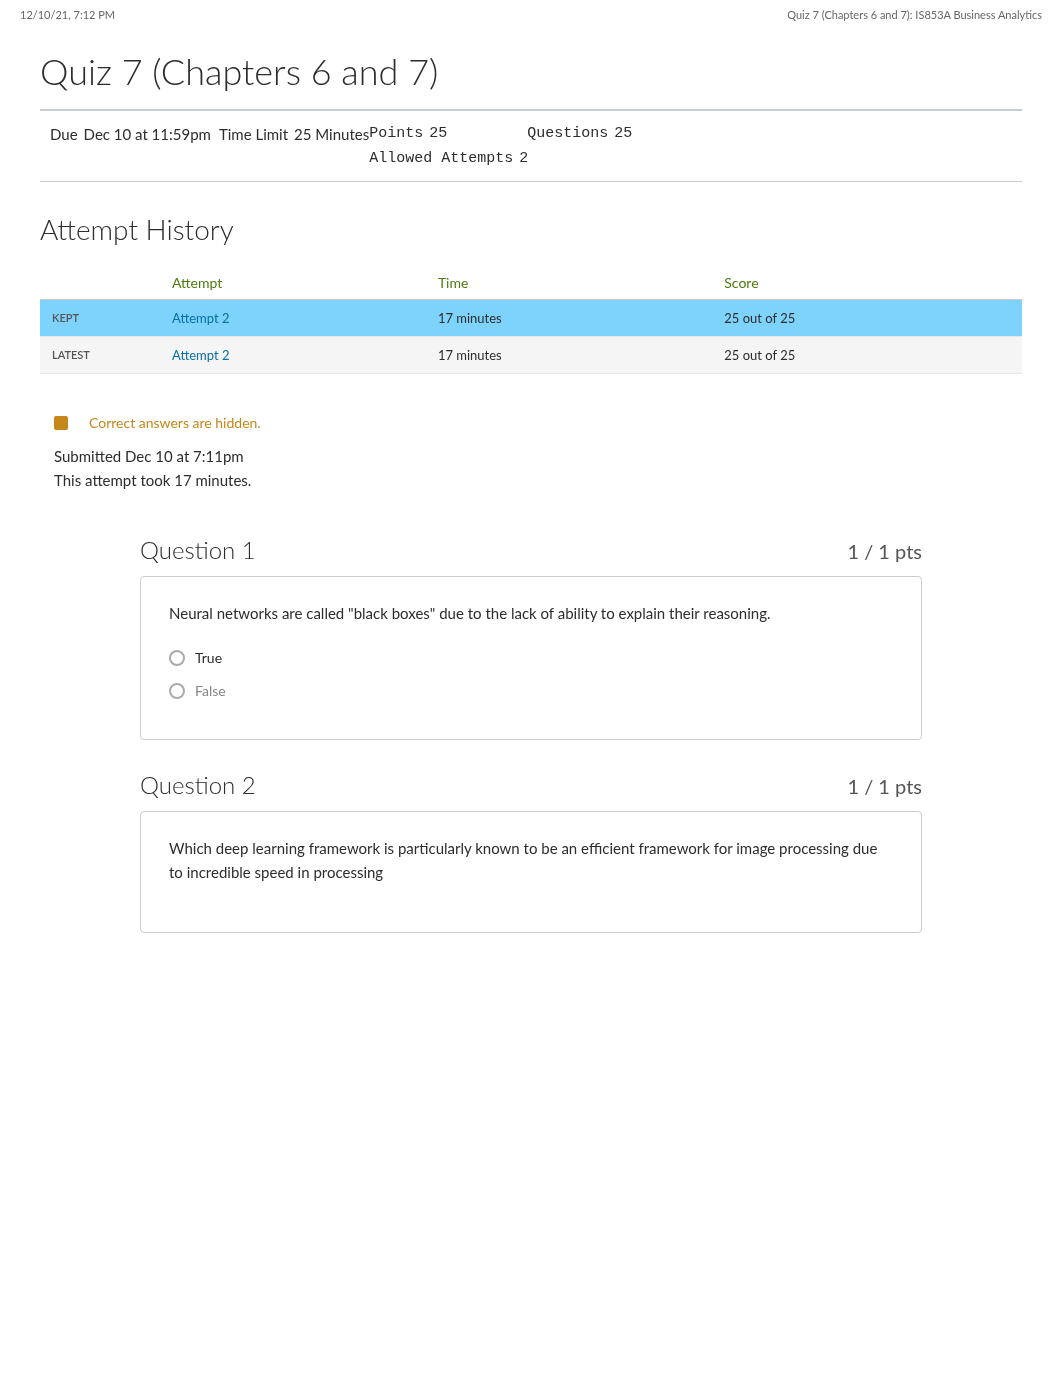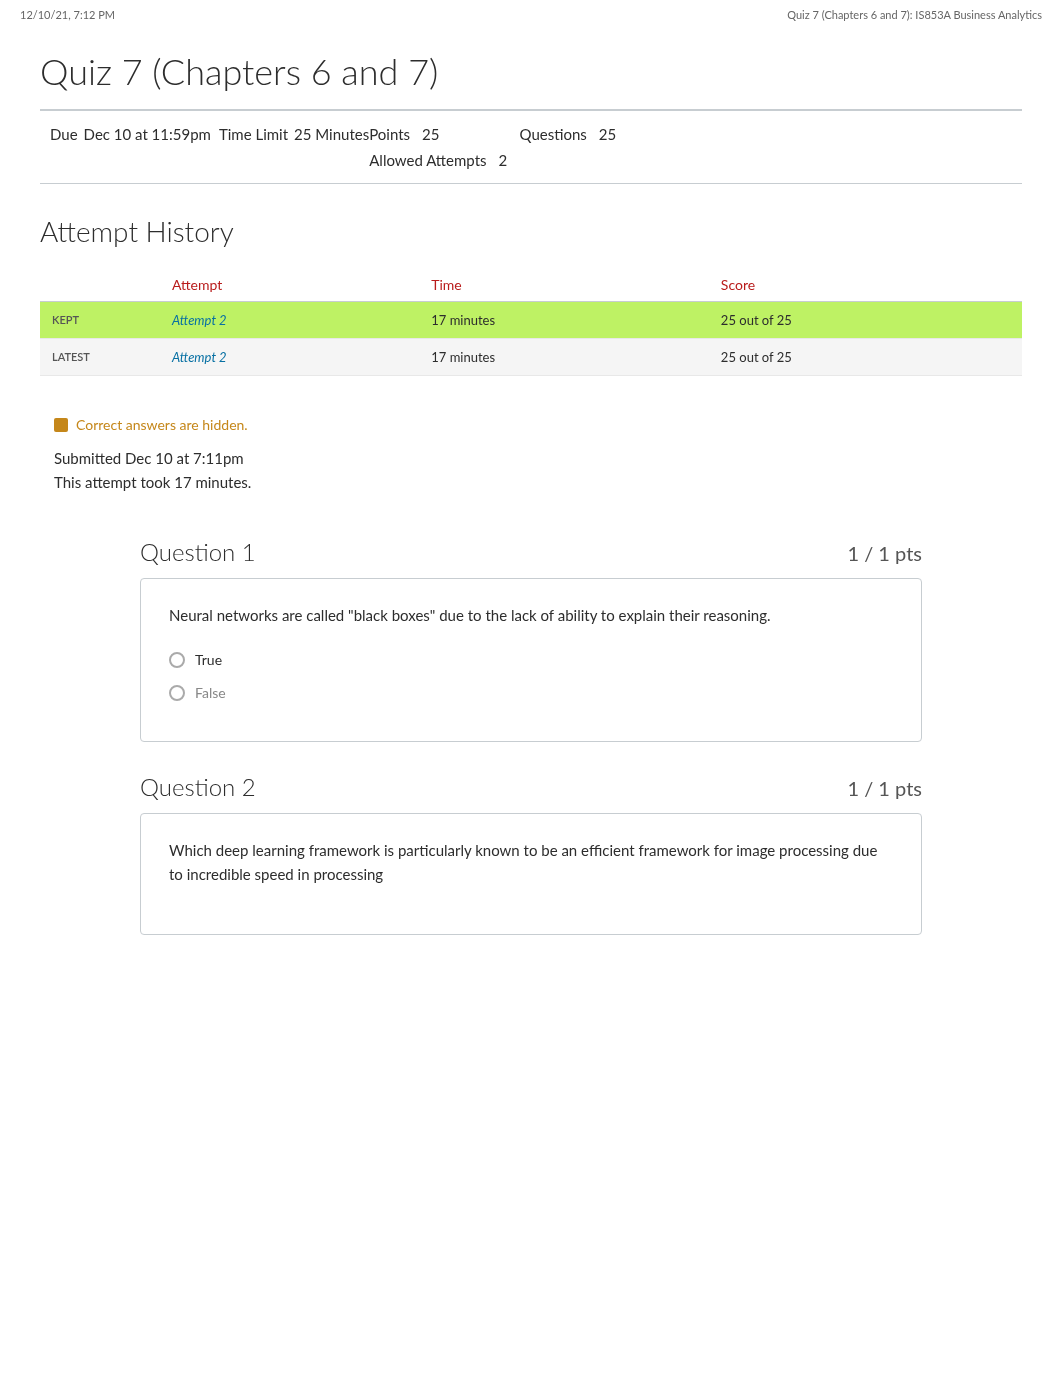--- a/index.html
+++ b/index.html
@@ -64,80 +64,80 @@
     }
     .meta-row-right {
       display: flex;
       align-items: baseline;
       gap: 20px;
       font-size: 15px;
     }
     .meta-group {
       display: flex;
       align-items: baseline;
-      gap: 12px;
+      gap: 6px;
+      font-family: Liberation Mono, monospace;
     }
     .section-title {
       font-size: 28px;
       font-weight: 300;
       color: #2d2d2d;
       margin-bottom: 20px;
     }
     .attempt-history-section {
       margin-bottom: 30px;
     }
     .attempt-table {
       width: 100%;
       border-collapse: collapse;
     }
     .attempt-table th {
       text-align: left;
       font-weight: 400;
       font-size: 14px;
-      color: #b91c1c;
+      color: #4d7c0f;
       padding: 8px 12px;
       border-bottom: 1px solid #c7cdd1;
     }
     .attempt-table td {
       padding: 10px 12px;
       font-size: 13px;
       color: #2d2d2d;
       border-bottom: 1px solid #e8e8e8;
     }
     .attempt-table tr:nth-child(even) td {
       background-color: #f5f5f5;
     }
     .attempt-table tr:nth-child(odd) td {
       background-color: #fff;
     }
     .attempt-table tr.highlighted td {
-      background-color: #bef264;
+      background-color: #7dd3fc;
       margin-left: 36px;
     }
     .badge {
       font-size: 11px;
       font-weight: 600;
       color: #555;
       display: block;
       margin-bottom: 2px;
     }
     .attempt-link {
       color: #0770a3;
       text-decoration: none;
       font-size: 13px;
-      font-style: italic;
     }
     .score-section {
       margin: 20px 0 30px 0;
       padding: 10px 14px;
     }
     .correct-answers-notice {
       display: flex;
       align-items: center;
-      gap: 8px;
+      gap: 21px;
       color: #c5871a;
       font-size: 14px;
       margin-bottom: 16px;
     }
     .notice-icon {
       display: inline-block;
       width: 14px;
       height: 14px;
       background: #c5871a;
       border-radius: 2px;

